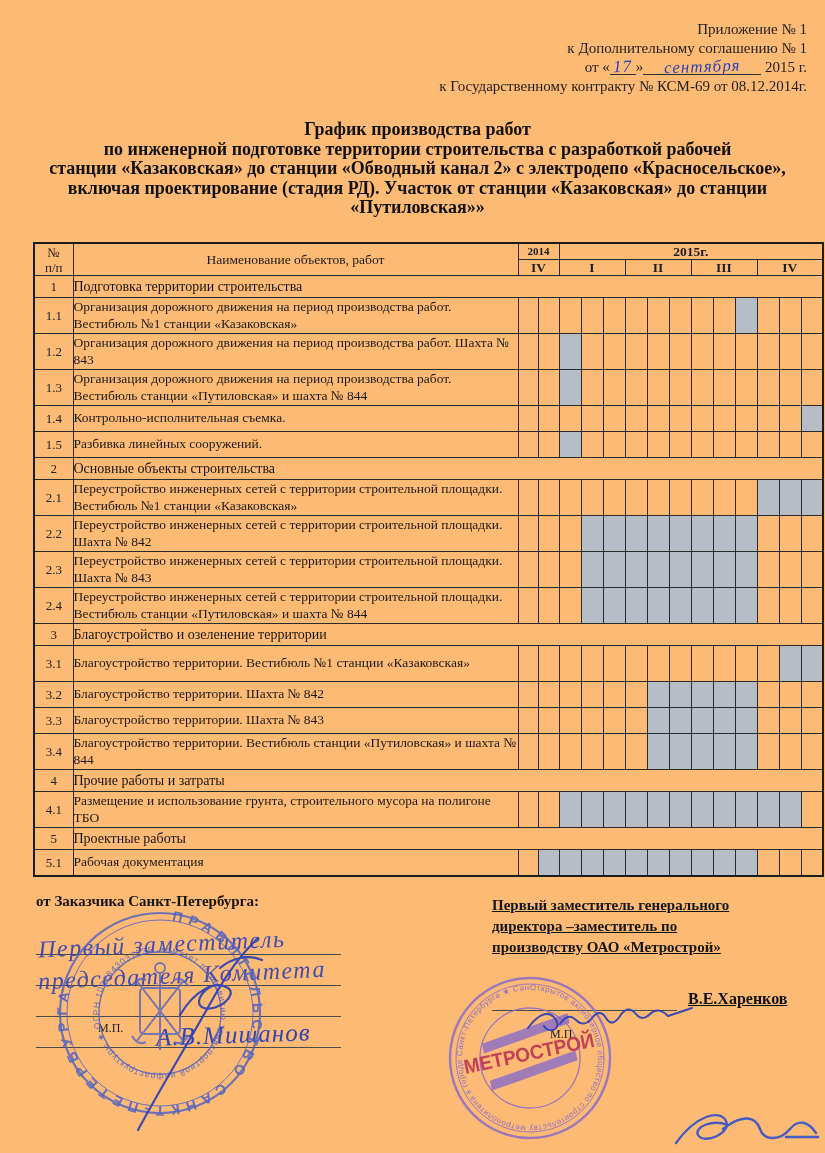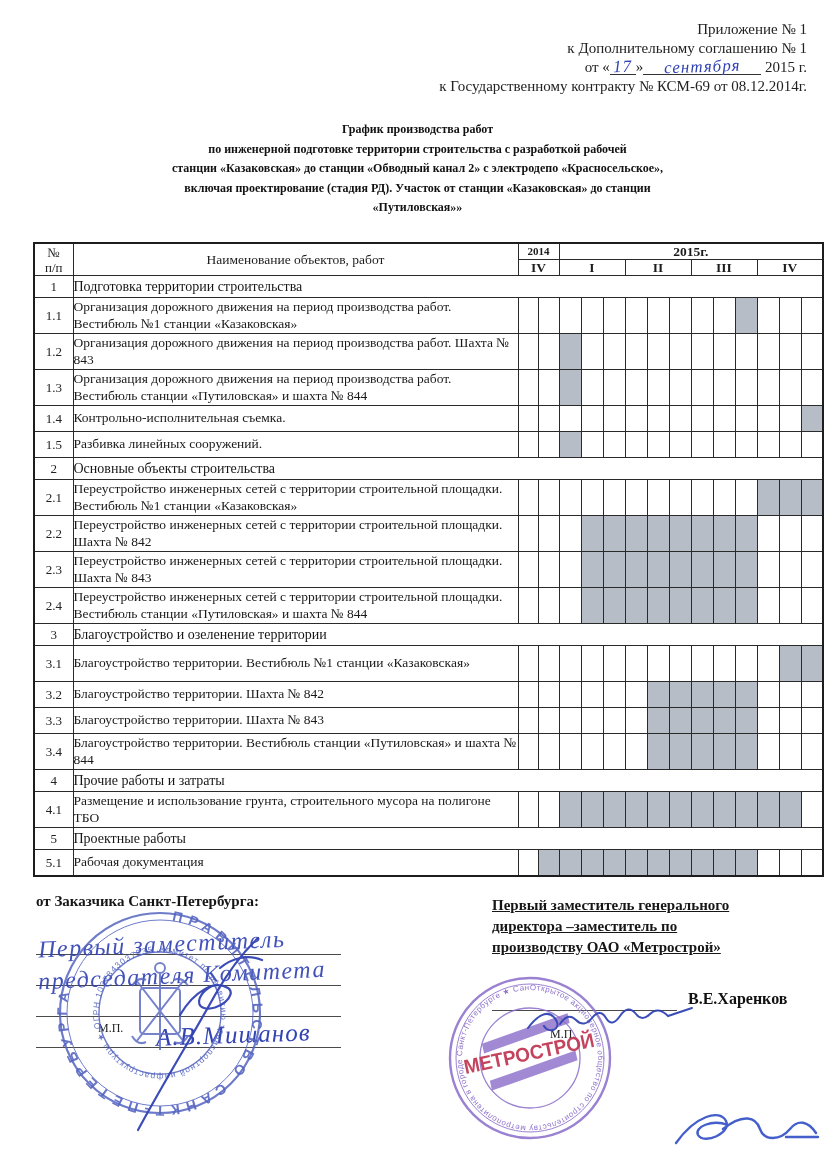--- a/index.html
+++ b/index.html
@@ -1,27 +1,27 @@
 <!DOCTYPE html>
 <html><head>
 <meta charset="utf-8">
 <style>
   html,body{margin:0;padding:0;background:#e8e8e8;}
-  .page{position:relative;width:825px;height:1153px;background:#ffffff;margin:0 auto;
+  .page{position:relative;width:825px;height:1153px;background:#fdba74;margin:0 auto;
         font-family:"Liberation Serif","DejaVu Serif",serif;color:#1c1c1c;overflow:hidden;}
   
   .appendix{position:absolute;top:20px;right:18px;text-align:right;font-size:15px;line-height:19px;color:#222;}
   .uline{display:inline-block;border-bottom:1.2px solid #333;text-align:center;line-height:14px;}
   .uday{min-width:26px;}
   .umonth{min-width:118px;}
   .ink{color:#3243b4;font-style:italic;font-size:17px;letter-spacing:1px;
        font-family:"Liberation Serif",serif;transform:rotate(-2deg);display:inline-block;}
   
   .title{position:absolute;top:120px;left:30px;right:20px;text-align:center;
-         font-weight:bold;font-size:12px;line-height:19.5px;color:#111;}
+         font-weight:bold;font-size:18px;line-height:19.5px;color:#111;}
   
   table.schedule{position:absolute;top:242px;left:33px;border-collapse:collapse;table-layout:fixed;
                  width:789px;font-size:13.5px;}
   table.schedule th,table.schedule td{border:1px solid #2a2a2a;padding:0;vertical-align:middle;}
   table.schedule{border:2px solid #1d1d1d;}
   th.h{font-weight:bold;font-size:13.5px;text-align:center;line-height:15px;padding:3px 1px;}
   th.h-name{font-weight:normal;font-size:13.5px;}
   th.h-num{font-weight:normal;white-space:pre-line;font-size:13px;}
   td.c-num{text-align:center;font-size:13px;color:#222;}
   td.c-label{padding:2px 6px 3px 7px;line-height:16.5px;color:#1a1a1a;}
@@ -37,21 +37,21 @@
   .handtxt{position:absolute;left:2px;bottom:-4px;white-space:nowrap;color:#3243b4;
            font-style:italic;font-size:24px;letter-spacing:1.5px;transform:rotate(-2.5deg);opacity:.92;}
   .handname{position:absolute;left:120px;bottom:-2px;white-space:nowrap;color:#3243b4;
             font-style:italic;font-size:25px;letter-spacing:1px;transform:rotate(-2deg);}
   .mp{font-size:12px;color:#222;}
   .f-left .mp{position:absolute;left:62px;top:128px;}
   .f-right{position:absolute;left:492px;top:895px;width:325px;}
   .f-right .pos{font-weight:bold;font-size:15px;line-height:21px;color:#161616;text-decoration:underline;}
   .sig-row{position:relative;margin-top:28px;height:30px;}
   .sig-row .line{position:absolute;left:0;top:24px;width:185px;border-bottom:1.4px solid #4a4a4a;}
-  .sig-name{position:absolute;left:196px;top:4px;font-weight:bold;font-size:16px;color:#111;}
+  .sig-name{position:absolute;left:196px;top:4px;font-weight:bold;font-size:16px;color:#111;text-decoration:underline;}
   .f-right .mp{position:absolute;left:58px;top:132px;}
   .stamp{position:absolute;pointer-events:none;}
   .stamp-left{left:28px;top:908px;}
   .stamp-right{left:428px;top:972px;}
   .sig-svg{position:absolute;pointer-events:none;}
 </style>
 </head>
 <body>
 
 <div class="page">

